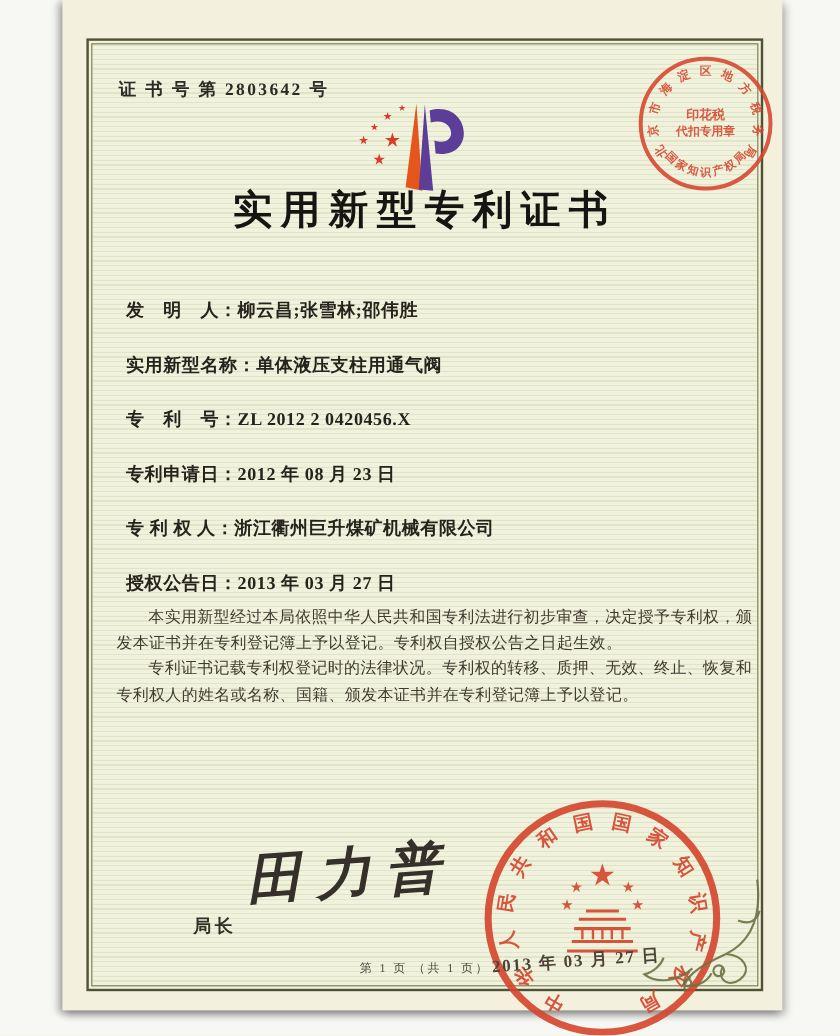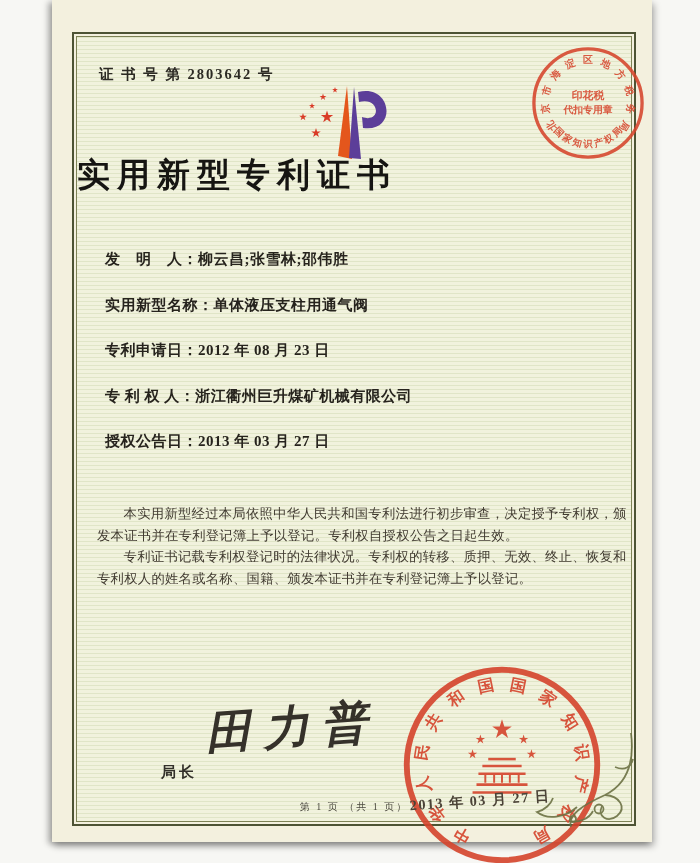--- a/index.html
+++ b/index.html
@@ -21,21 +21,21 @@
     position:absolute;inset:2px;border:1px solid #7d8255;
     background-color:#f1f2dd;
     background-image:repeating-linear-gradient(180deg, rgba(140,165,90,.17) 0 1px, transparent 1px 4px);
   }
   .cert-no{
     position:absolute;left:22px;top:28px;
     font-size:14.5px;font-weight:bold;letter-spacing:2px;color:#2c2a24;white-space:nowrap;
   }
   .logo{position:absolute;left:205px;top:48px;width:150px;height:80px;}
   .title{
-    position:absolute;left:0;top:116px;width:100%;
+    position:absolute;left:0;top:116px;width:100%;text-align:center;
     font-size:33px;font-weight:bold;letter-spacing:7px;color:#161512;white-space:nowrap;
   }
   .fields{position:absolute;left:28px;top:212px;color:#26231d;}
   .field{
     font-size:15px;font-weight:bold;line-height:20px;margin:0 0 25.5px 0;
     white-space:nowrap;letter-spacing:.5px;
   }
   .paras{
     position:absolute;left:20px;top:466px;width:530px;
     font-size:13.3px;line-height:21.6px;color:#403a30;
@@ -86,20 +86,21 @@
           <polygon points="72,2 79,74 67,73"></polygon>
           <path d="M76,7 C110,-2 116,48 81,43 L80,32 C100,39 98,11 77,17 Z"></path>
         </g>
       </svg>
 
       <div class="title">实用新型专利证书</div>
 
       <div class="fields">
         <p class="field"><span>发　明　人：</span><span>柳云昌;张雪林;邵伟胜</span></p>
         <p class="field"><span>实用新型名称：</span><span>单体液压支柱用通气阀</span></p>
+        <p class="field"><span>专　利　号：</span><span>ZL 2012 2 0420456.X</span></p>
         <p class="field"><span>专利申请日：</span><span>2012 年 08 月 23 日</span></p>
         <p class="field"><span>专 利 权 人：</span><span>浙江衢州巨升煤矿机械有限公司</span></p>
         <p class="field"><span>授权公告日：</span><span>2013 年 03 月 27 日</span></p>
       </div>
 
       <div class="paras">
         <p>本实用新型经过本局依照中华人民共和国专利法进行初步审查，决定授予专利权，颁发本证书并在专利登记簿上予以登记。专利权自授权公告之日起生效。</p>
         <p>专利证书记载专利权登记时的法律状况。专利权的转移、质押、无效、终止、恢复和专利权人的姓名或名称、国籍、颁发本证书并在专利登记簿上予以登记。</p>
       </div>
 

